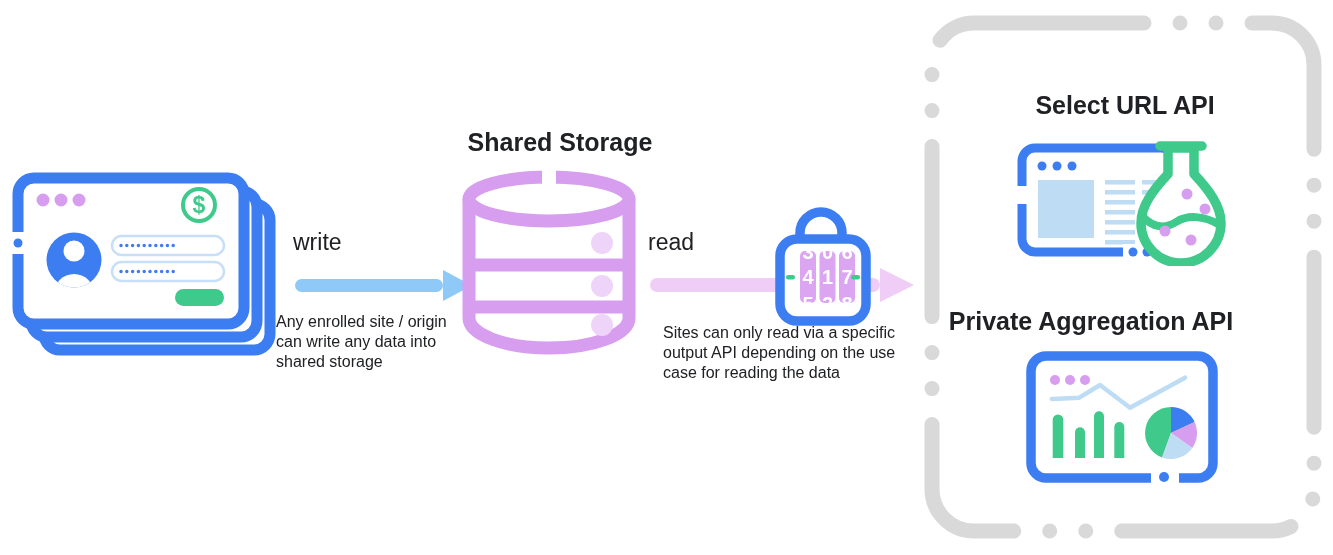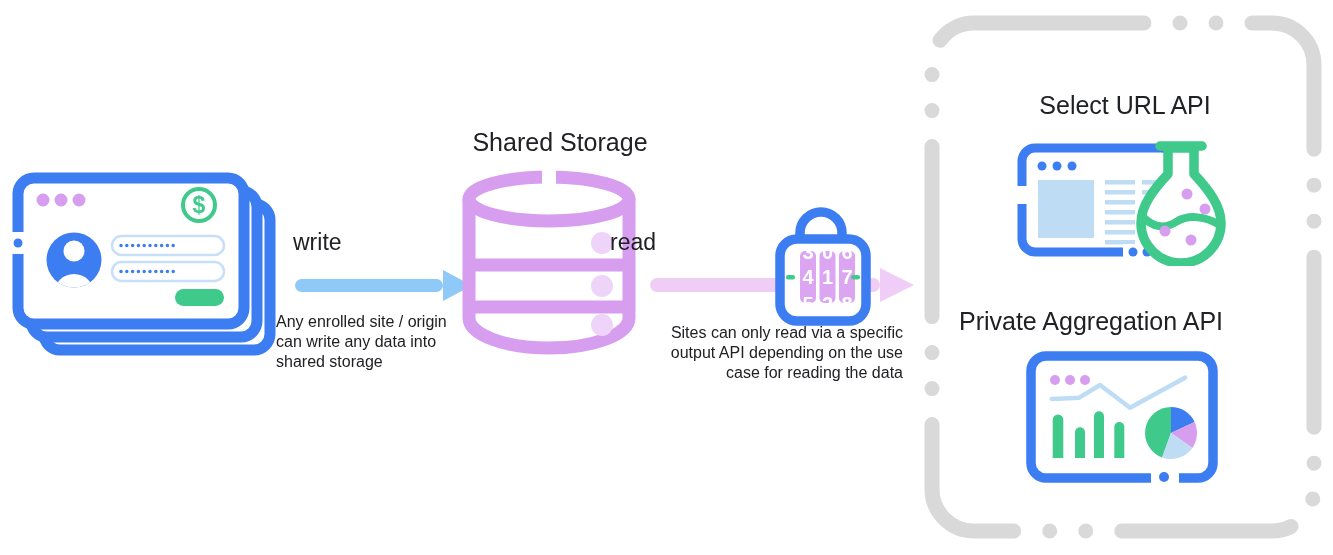--- a/index.html
+++ b/index.html
@@ -1,21 +1,21 @@
 <!DOCTYPE html>
 <html style="--blue: #3D7DF2; --light-blue: #8FC9F7; --pale-blue: #BEDCF4; --purple: #D79EF0; --pale-purple: #EFD4F9; --dial-purple: #DCA5F2; --pink-arrow: #F0CDF6; --green: #3FC98A; --input-border: #C7DFF8; --gray-dash: #D9D9D9; --text: #202124;"><head>
 <meta charset="utf-8">
 <style>
   html,body{margin:0;padding:0;background:#fff;}
   #canvas{position:relative;width:1333px;height:555px;background:#fff;overflow:hidden;
           font-family:"Liberation Sans",sans-serif;color:var(--text,#202124);}
   .abs{position:absolute;}
   .flow-label{font-size:23px;text-align:left;color:var(--text);}
   .caption{font-size:16px;line-height:1.25;color:var(--text);}
-  .title{font-size:25px;font-weight:normal;text-align:center;color:var(--text);}
+  .title{font-size:25px;font-weight:bold;text-align:center;color:var(--text);}
   
   .st-blue{stroke:var(--blue);}   .fl-blue{fill:var(--blue);}
   .st-green{stroke:var(--green);} .fl-green{fill:var(--green);}
   .st-purple{stroke:var(--purple);} .fl-purple{fill:var(--purple);}
   .fl-pale-purple{fill:var(--pale-purple);}
   .fl-dial{fill:var(--dial-purple);}
   .fl-lblue{fill:var(--light-blue);}
   .fl-pink{fill:var(--pink-arrow);}
   .fl-pblue{fill:var(--pale-blue);} .st-pblue{stroke:var(--pale-blue);}
   .st-input{stroke:var(--input-border);}
@@ -82,21 +82,21 @@
     <path d="M7,29 V148 a80,30 0 0 0 160,0 V29" class="fl-white st-purple" stroke-width="13"></path>
     <ellipse cx="87" cy="29" rx="80" ry="22" class="fl-white st-purple" stroke-width="13"></ellipse>
     <rect x="80" y="0" width="14" height="14" fill="#fff"></rect>
     <line x1="7" y1="95" x2="167" y2="95" class="st-purple" stroke-width="13"></line>
     <line x1="7" y1="137" x2="167" y2="137" class="st-purple" stroke-width="13"></line>
     <circle cx="140" cy="73" r="11" class="fl-pale-purple"></circle>
     <circle cx="140" cy="116" r="11" class="fl-pale-purple"></circle>
     <circle cx="140" cy="155" r="11" class="fl-pale-purple"></circle>
   </svg>
 
-  <div class="abs flow-label" style="left:610px;top:229px;width:170px;">read</div>
+  <div class="abs flow-label" style="left:648px;top:229px;width:170px;">read</div>
   <svg class="abs" style="left:648px;top:266px;" width="268" height="38" viewBox="0 0 268 38">
     <rect x="2" y="12" width="230" height="14" rx="7" class="fl-pink"></rect>
     <polygon points="232,2 266,19 232,36" class="fl-pink"></polygon>
   </svg>
 
   <svg class="abs" style="left:773px;top:197px;" width="100" height="132" viewBox="0 0 100 132">
     <path d="M27,60 V36 a21,21 0 0 1 42,0 V60" class="fl-none st-blue" stroke-width="9.5"></path>
     <rect x="7" y="42" width="86" height="82" rx="17" class="fl-white st-blue" stroke-width="9.5"></rect>
     <clipPath id="dialclip">
       <rect x="27" y="54" width="16" height="52" rx="5"></rect>
@@ -113,21 +113,21 @@
       <text x="54.5" y="62">0</text>
       <text x="54.5" y="87">1</text>
       <text x="54.5" y="114">2</text>
       <text x="74" y="62">6</text>
       <text x="74" y="87">7</text>
       <text x="74" y="114">8</text>
     </g>
     <rect x="13" y="78" width="9" height="4.5" rx="2.25" class="fl-green"></rect>
     <rect x="78" y="78" width="9" height="4.5" rx="2.25" class="fl-green"></rect>
   </svg>
-  <div class="abs caption" style="left:663px;top:323px;width:240px;text-align:right;">Sites can only read via a specific output API depending on the use case for reading the data</div>
+  <div class="abs caption" style="left:663px;top:323px;width:240px;">Sites can only read via a specific output API depending on the use case for reading the data</div>
 
   <svg class="abs" style="left:912px;top:5px;" width="421" height="545" viewBox="0 0 421 545">
     <rect x="20" y="18" width="382" height="508" rx="42" class="fl-none st-gray" stroke-width="15" stroke-linecap="round" stroke-dasharray="170 36 0 36 0 36"></rect>
   </svg>
 
   <div class="abs title" style="left:960px;top:91px;width:330px;">Select URL API</div>
 
   <svg class="abs" style="left:1015px;top:136px;" width="215" height="130" viewBox="0 0 215 130">
     <rect x="7" y="12" width="152" height="104" rx="13" class="fl-white st-blue" stroke-width="9"></rect>
     <rect x="0" y="50" width="14" height="18" fill="#fff"></rect>

